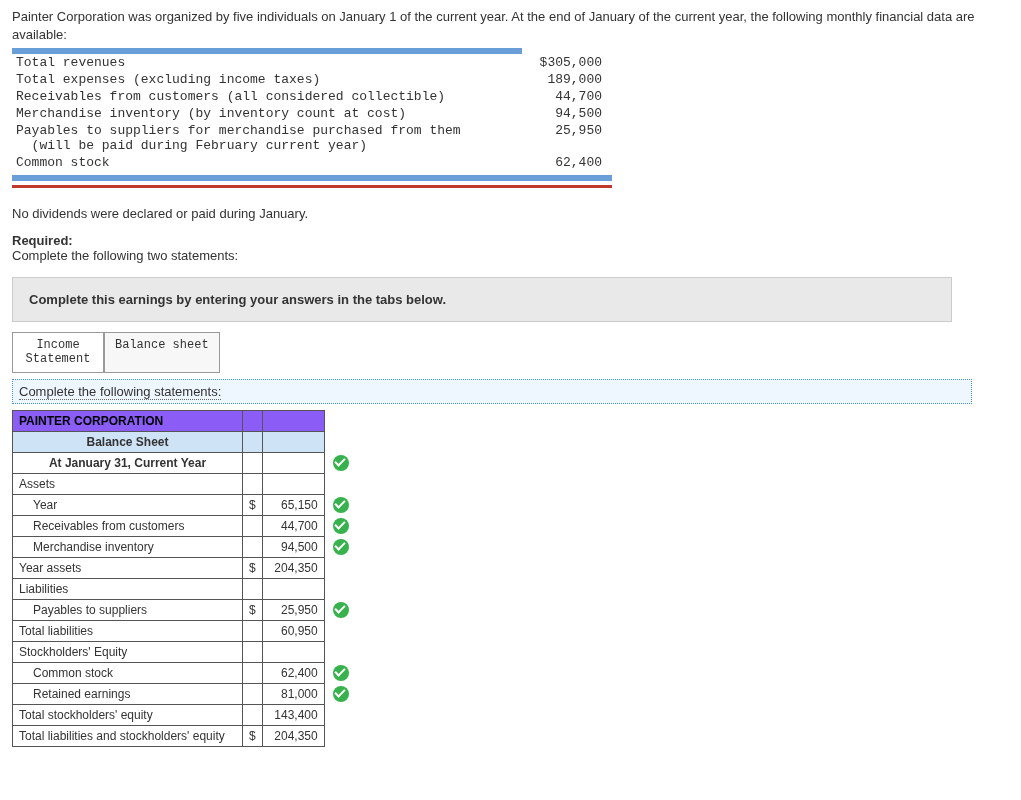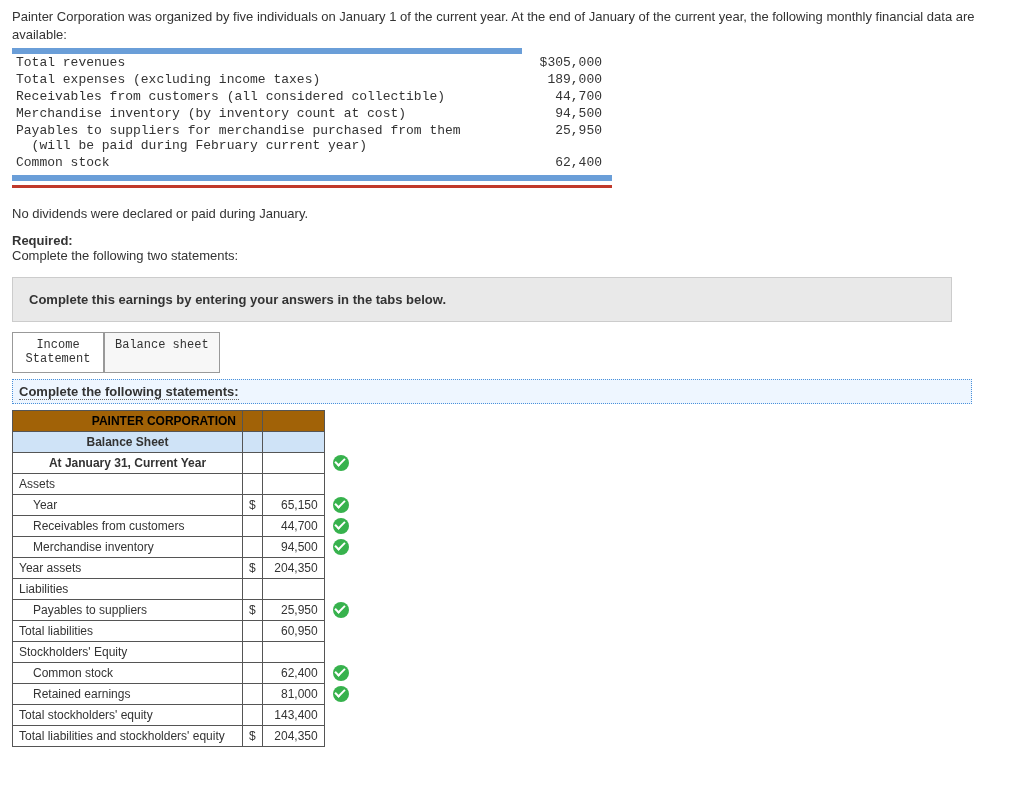--- a/index.html
+++ b/index.html
@@ -44,32 +44,32 @@
   }
   .tab.active { background: #f7f7f7; }
   .subinstr {
     background: #eef6ff;
     border: 1px dotted #4a90d9;
     width: 960px;
     padding: 4px 6px;
     margin-bottom: 6px;
     box-sizing: border-box;
   }
-  .subinstr span { border-bottom: 1px dotted #666; font-weight: bold; }
+  .subinstr span { border-bottom: 1px dotted #666; }
   .bs-table { border-collapse: collapse; font-size: 12px; }
   .bs-table td {
     border: 1px solid #555;
     padding: 3px 6px;
     height: 18px;
     box-sizing: border-box;
   }
   .bs-table td.label { width: 230px; }
   .bs-table td.cur { width: 16px; text-align:left; font-size:12px;}
   .bs-table td.val { width: 62px; text-align: right; font-size:12px;}
-  .bs-table td.hdr { background: #a16207; text-align: right; font-weight: bold; color:#000; }
+  .bs-table td.hdr { background: #8b5cf6; text-align: left; font-weight: bold; color:#000; }
   .bs-table td.hdr2 { background: #cfe3f7; text-align: center; font-weight: bold; }
   .bs-table td.hdr3 { text-align: center; font-weight: bold; }
   .indent { padding-left: 20px !important; }
   .check {
     display:inline-block;
     width:16px; height:16px;
     background:#37b24d;
     border-radius:50%;
     position: relative;
     margin-left:4px;

